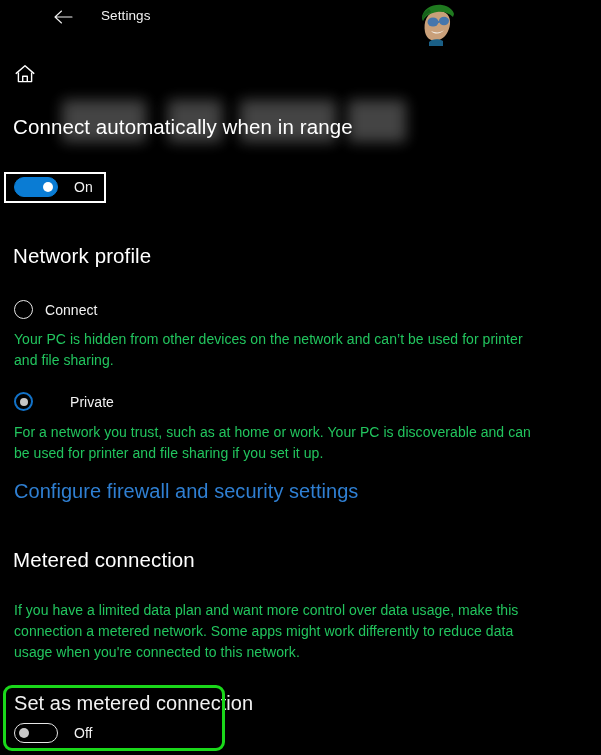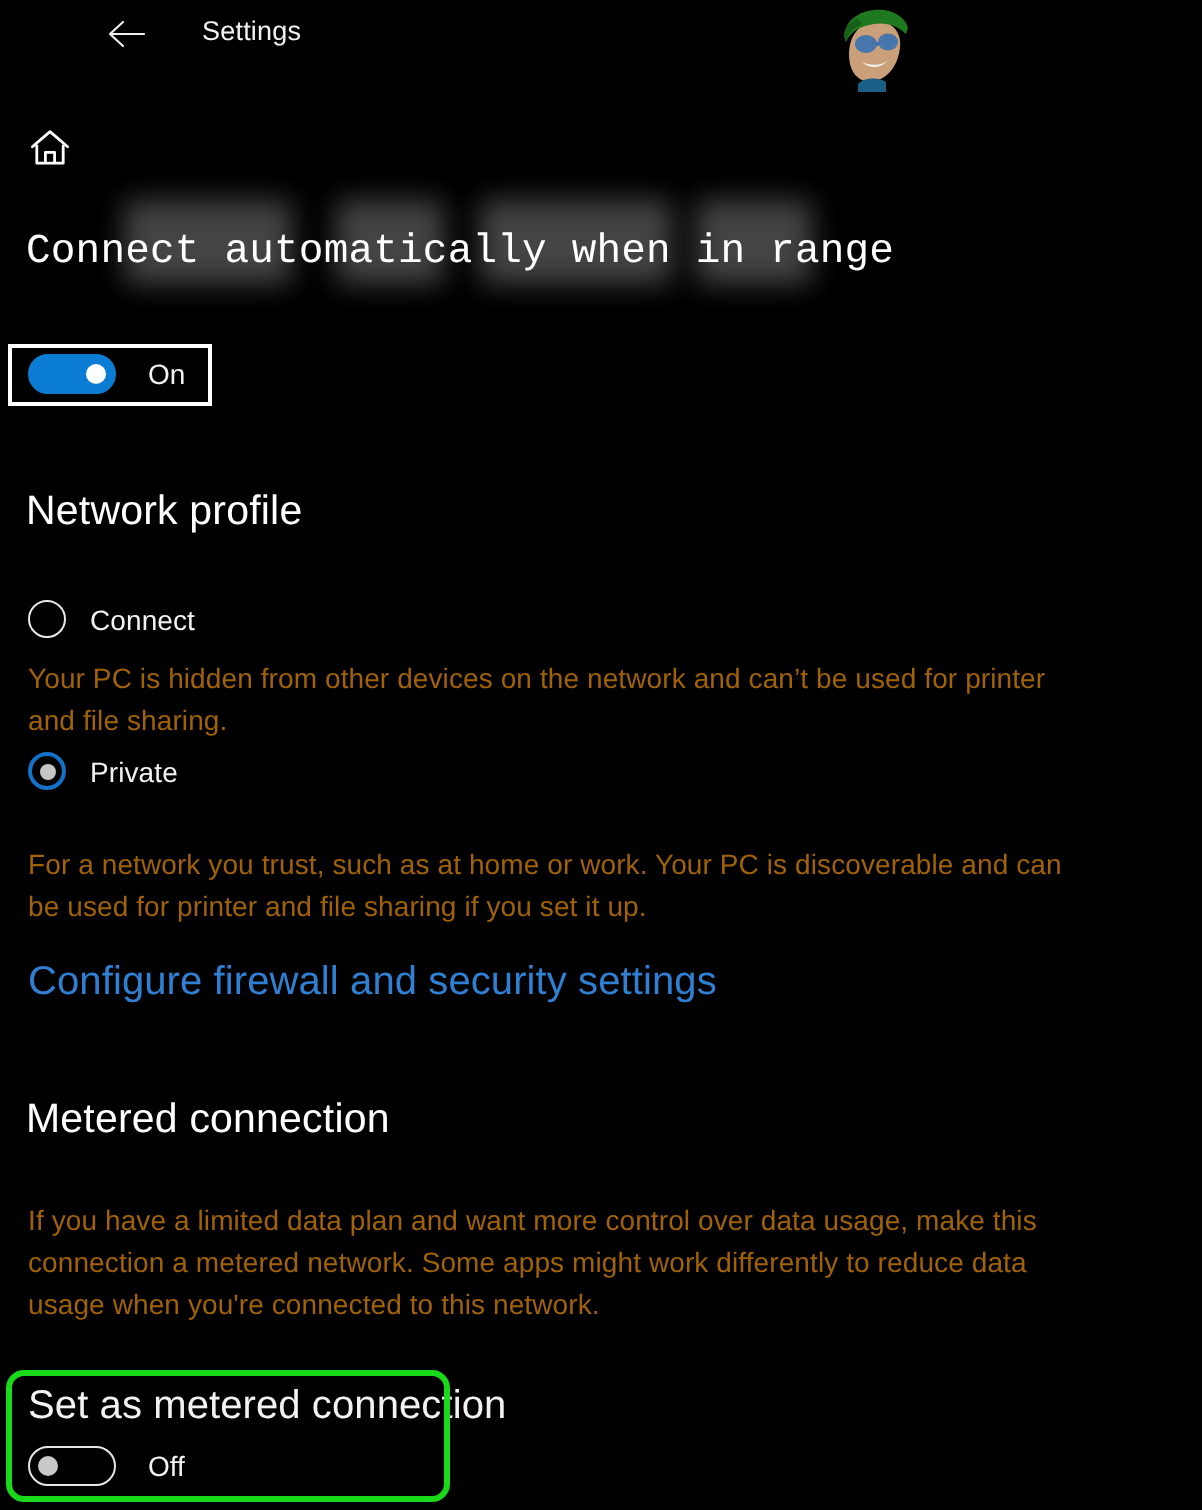--- a/index.html
+++ b/index.html
@@ -83,21 +83,21 @@
     font-weight: 400;
     color: #ffffff;
     letter-spacing: .1px;
     white-space: nowrap;
   }
   .body-text {
     position: absolute;
     left: 14px;
     font-size: 14px;
     line-height: 21px;
-    color: #a16207;
+    color: #22c55e;
     letter-spacing: .05px;
   }
   .link-text {
     position: absolute;
     left: 14px;
     font-size: 20px;
     line-height: 20px;
     color: #2f7fd2;
     cursor: pointer;
     letter-spacing: .05px;
@@ -240,39 +240,39 @@
   <div class="redacted rd4"></div>
 </div>
 <div class="home-icon">
   <svg width="24" height="24" viewBox="0 0 24 24">
     <path d="M3.2 11.4 L12 3.8 L20.8 11.4" fill="none" stroke="#ffffff" stroke-width="1.4" stroke-linecap="round" stroke-linejoin="round"></path>
     <path d="M5.4 10.4 V19.6 H18.6 V10.4" fill="none" stroke="#ffffff" stroke-width="1.4" stroke-linejoin="round"></path>
     <path d="M9.7 19.6 V14.2 H14.3 V19.6" fill="none" stroke="#ffffff" stroke-width="1.4" stroke-linejoin="round"></path>
   </svg>
 </div>
 
-<div class="section-title" style="top:115px;font-family:Liberation Mono, monospace;">Connect automatically when in range</div>
+<div class="section-title" style="top:115px;">Connect automatically when in range</div>
 
 <div class="toggle-wrap" style="left:14px; top:177px;">
   <div class="toggle on">
     <div class="knob"></div>
   </div>
   <div class="toggle-state">On</div>
 </div>
 <div class="hl-white" style="left:4px; top:172px; width:102px; height:31px;"></div>
 
 <div class="section-title" style="top:244px;">Network profile</div>
 
 <div class="radio-row" style="top:300px;">
   <span class="radio unchecked"></span>
   <span class="radio-label">Connect</span>
 </div>
 <div class="body-text" style="top:329px; width:510px;">Your PC is hidden from other devices on the network and can’t be used for printer and file sharing.</div>
 
-<div class="radio-row" style="top:376px;">
+<div class="radio-row" style="top:392px;gap:25px;">
   <span class="radio checked"></span>
   <span class="radio-label">Private</span>
 </div>
 <div class="body-text" style="top:422px; width:535px;">For a network you trust, such as at home or work. Your PC is discoverable and can be used for printer and file sharing if you set it up.</div>
 
 <div class="link-text" style="top:481px;">Configure firewall and security settings</div>
 
 <div class="section-title" style="top:548px;">Metered connection</div>
 
 <div class="body-text" style="top:600px; width:520px;">If you have a limited data plan and want more control over data usage, make this connection a metered network. Some apps might work differently to reduce data usage when you're connected to this network.</div>

